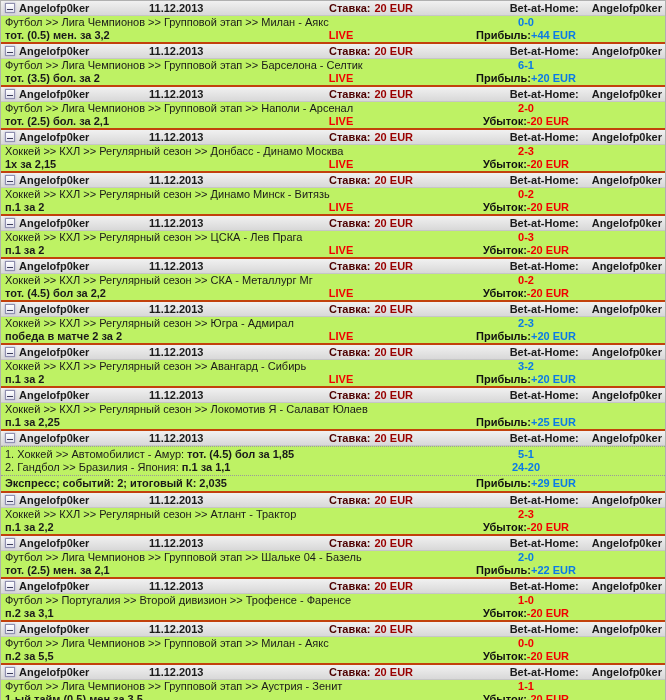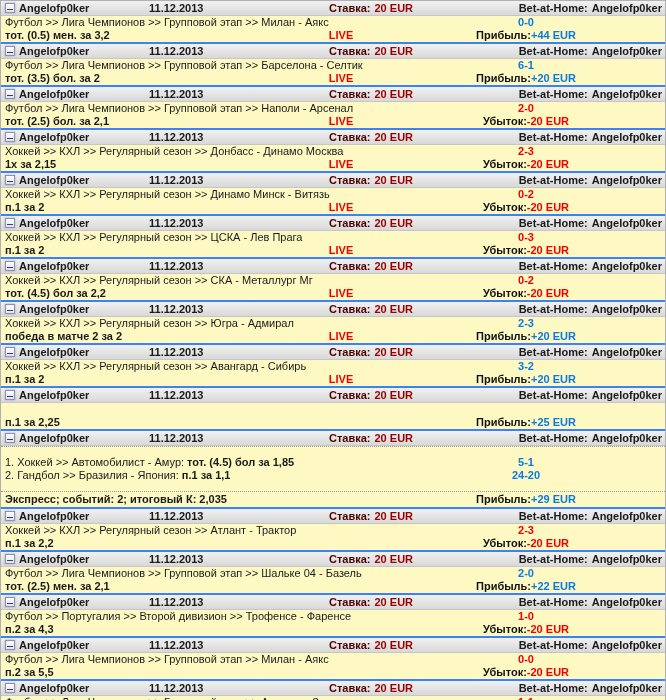--- a/index.html
+++ b/index.html
@@ -8,21 +8,21 @@
     width:666px; height:700px;
     overflow:hidden;
     box-sizing:border-box;
     font-family:"Liberation Sans","DejaVu Sans",sans-serif;
     font-size:11px;
     color:#1a1a1a;
     background:#ffffff;
     border:1px solid #b0b0b0;
     border-bottom:none;
   }
-  .bet-block { background:#fef9c3; border-bottom:2px solid #3b82f6; }
+  .bet-block { background:#bef264; border-bottom:2px solid #c2410c; }
   .hdr {
     position:relative; height:14px;
     background:linear-gradient(#f1f1f1,#d8d8d8);
     border-bottom:1px solid #c6c6c6;
   }
   .hdr span { line-height:14px; font-weight:bold; white-space:nowrap; }
   .collapse-btn {
     position:absolute; left:4px; top:2px;
     width:10px; height:10px;
     background:linear-gradient(#ffffff,#e2e2ef);
@@ -31,39 +31,39 @@
     box-sizing:border-box;
     padding:0; cursor:pointer;
   }
   .minus { display:block; margin:3px auto 0; width:6px; height:1px; background:#3c3c5c; }
   .user    { position:absolute; left:18px; }
   .date    { position:absolute; left:148px; }
   .stake   { position:absolute; left:328px; }
   .stake .lbl { color:var(--stake-label); }
   .stake .val { color:var(--stake-value); margin-left:4px; }
   .account { position:absolute; right:3px; }
-  .account .albl { margin-right:4px;text-align:right; }
+  .account .albl { margin-right:13px;text-align:right; }
 
   .row { position:relative; height:13px; line-height:13px; white-space:nowrap; padding-left:4px; }
   .bet-text { font-weight:bold; }
   .leg-bet { margin-left:3px; }
   .rcol {
     position:absolute; left:430px; top:0; width:190px;
     text-align:center; font-weight:bold;
   }
   .live-badge {
     position:absolute; left:290px; top:0; width:100px;
     text-align:center; font-weight:bold;
     color:var(--live);
   }
   .result .lbl { color:#111111; margin-right:0; }
   .win  { color:var(--win); }
   .loss { color:var(--loss); }
 
-  .legs { border-top:1px dotted #9a9a9a; border-bottom:1px dotted #9a9a9a; padding:9px 0; }
+  .legs { border-top:1px dotted #9a9a9a; border-bottom:1px dotted #9a9a9a; padding:1px 0; }
   .summary-row { position:relative; height:15px; line-height:15px; white-space:nowrap; padding-left:4px; font-weight:bold; }
 </style>
 </head>
 <body>
 
 <div id="app">
     <div class="bet-block">
       <div class="hdr">
         <button class="collapse-btn">
           <span class="minus"></span>
@@ -183,21 +183,21 @@
     <div class="bet-block">
       <div class="hdr">
         <button class="collapse-btn">
           <span class="minus"></span>
         </button>
         <span class="user">Angelofp0ker</span>
         <span class="date">11.12.2013</span>
         <span class="stake"><span class="lbl">Ставка:</span><span class="val">20 EUR</span></span>
         <span class="account"><span class="albl">Bet-at-Home:</span><span class="auser">Angelofp0ker</span></span>
       </div>
-      <div class="row"></div>
+      <div class="row"><span class="match">Хоккей &gt;&gt; КХЛ &gt;&gt; Регулярный сезон &gt;&gt; Локомотив Я - Салават Юлаев</span></div>
       <div class="row"><span class="bet-text">п.1 за 2,25</span><span class="rcol result"><span class="lbl">Прибыль:</span><span class="val win">+25 EUR</span></span></div>
     </div>
     <div class="bet-block">
       <div class="hdr">
         <button class="collapse-btn">
           <span class="minus"></span>
         </button>
         <span class="user">Angelofp0ker</span>
         <span class="date">11.12.2013</span>
         <span class="stake"><span class="lbl">Ставка:</span><span class="val">20 EUR</span></span>
@@ -239,21 +239,21 @@
       <div class="hdr">
         <button class="collapse-btn">
           <span class="minus"></span>
         </button>
         <span class="user">Angelofp0ker</span>
         <span class="date">11.12.2013</span>
         <span class="stake"><span class="lbl">Ставка:</span><span class="val">20 EUR</span></span>
         <span class="account"><span class="albl">Bet-at-Home:</span><span class="auser">Angelofp0ker</span></span>
       </div>
       <div class="row"><span class="match">Футбол &gt;&gt; Португалия &gt;&gt; Второй дивизион &gt;&gt; Трофенсе - Фаренсе</span><span class="rcol score loss">1-0</span></div>
-      <div class="row"><span class="bet-text">п.2 за 4,3</span><span class="rcol result"><span class="lbl">Убыток:</span><span class="val loss">-20 EUR</span></span></div>
+      <div class="row"><span class="bet-text">п.2 за 3,1</span><span class="rcol result"><span class="lbl">Убыток:</span><span class="val loss">-20 EUR</span></span></div>
     </div>
     <div class="bet-block">
       <div class="hdr">
         <button class="collapse-btn">
           <span class="minus"></span>
         </button>
         <span class="user">Angelofp0ker</span>
         <span class="date">11.12.2013</span>
         <span class="stake"><span class="lbl">Ставка:</span><span class="val">20 EUR</span></span>
         <span class="account"><span class="albl">Bet-at-Home:</span><span class="auser">Angelofp0ker</span></span>

